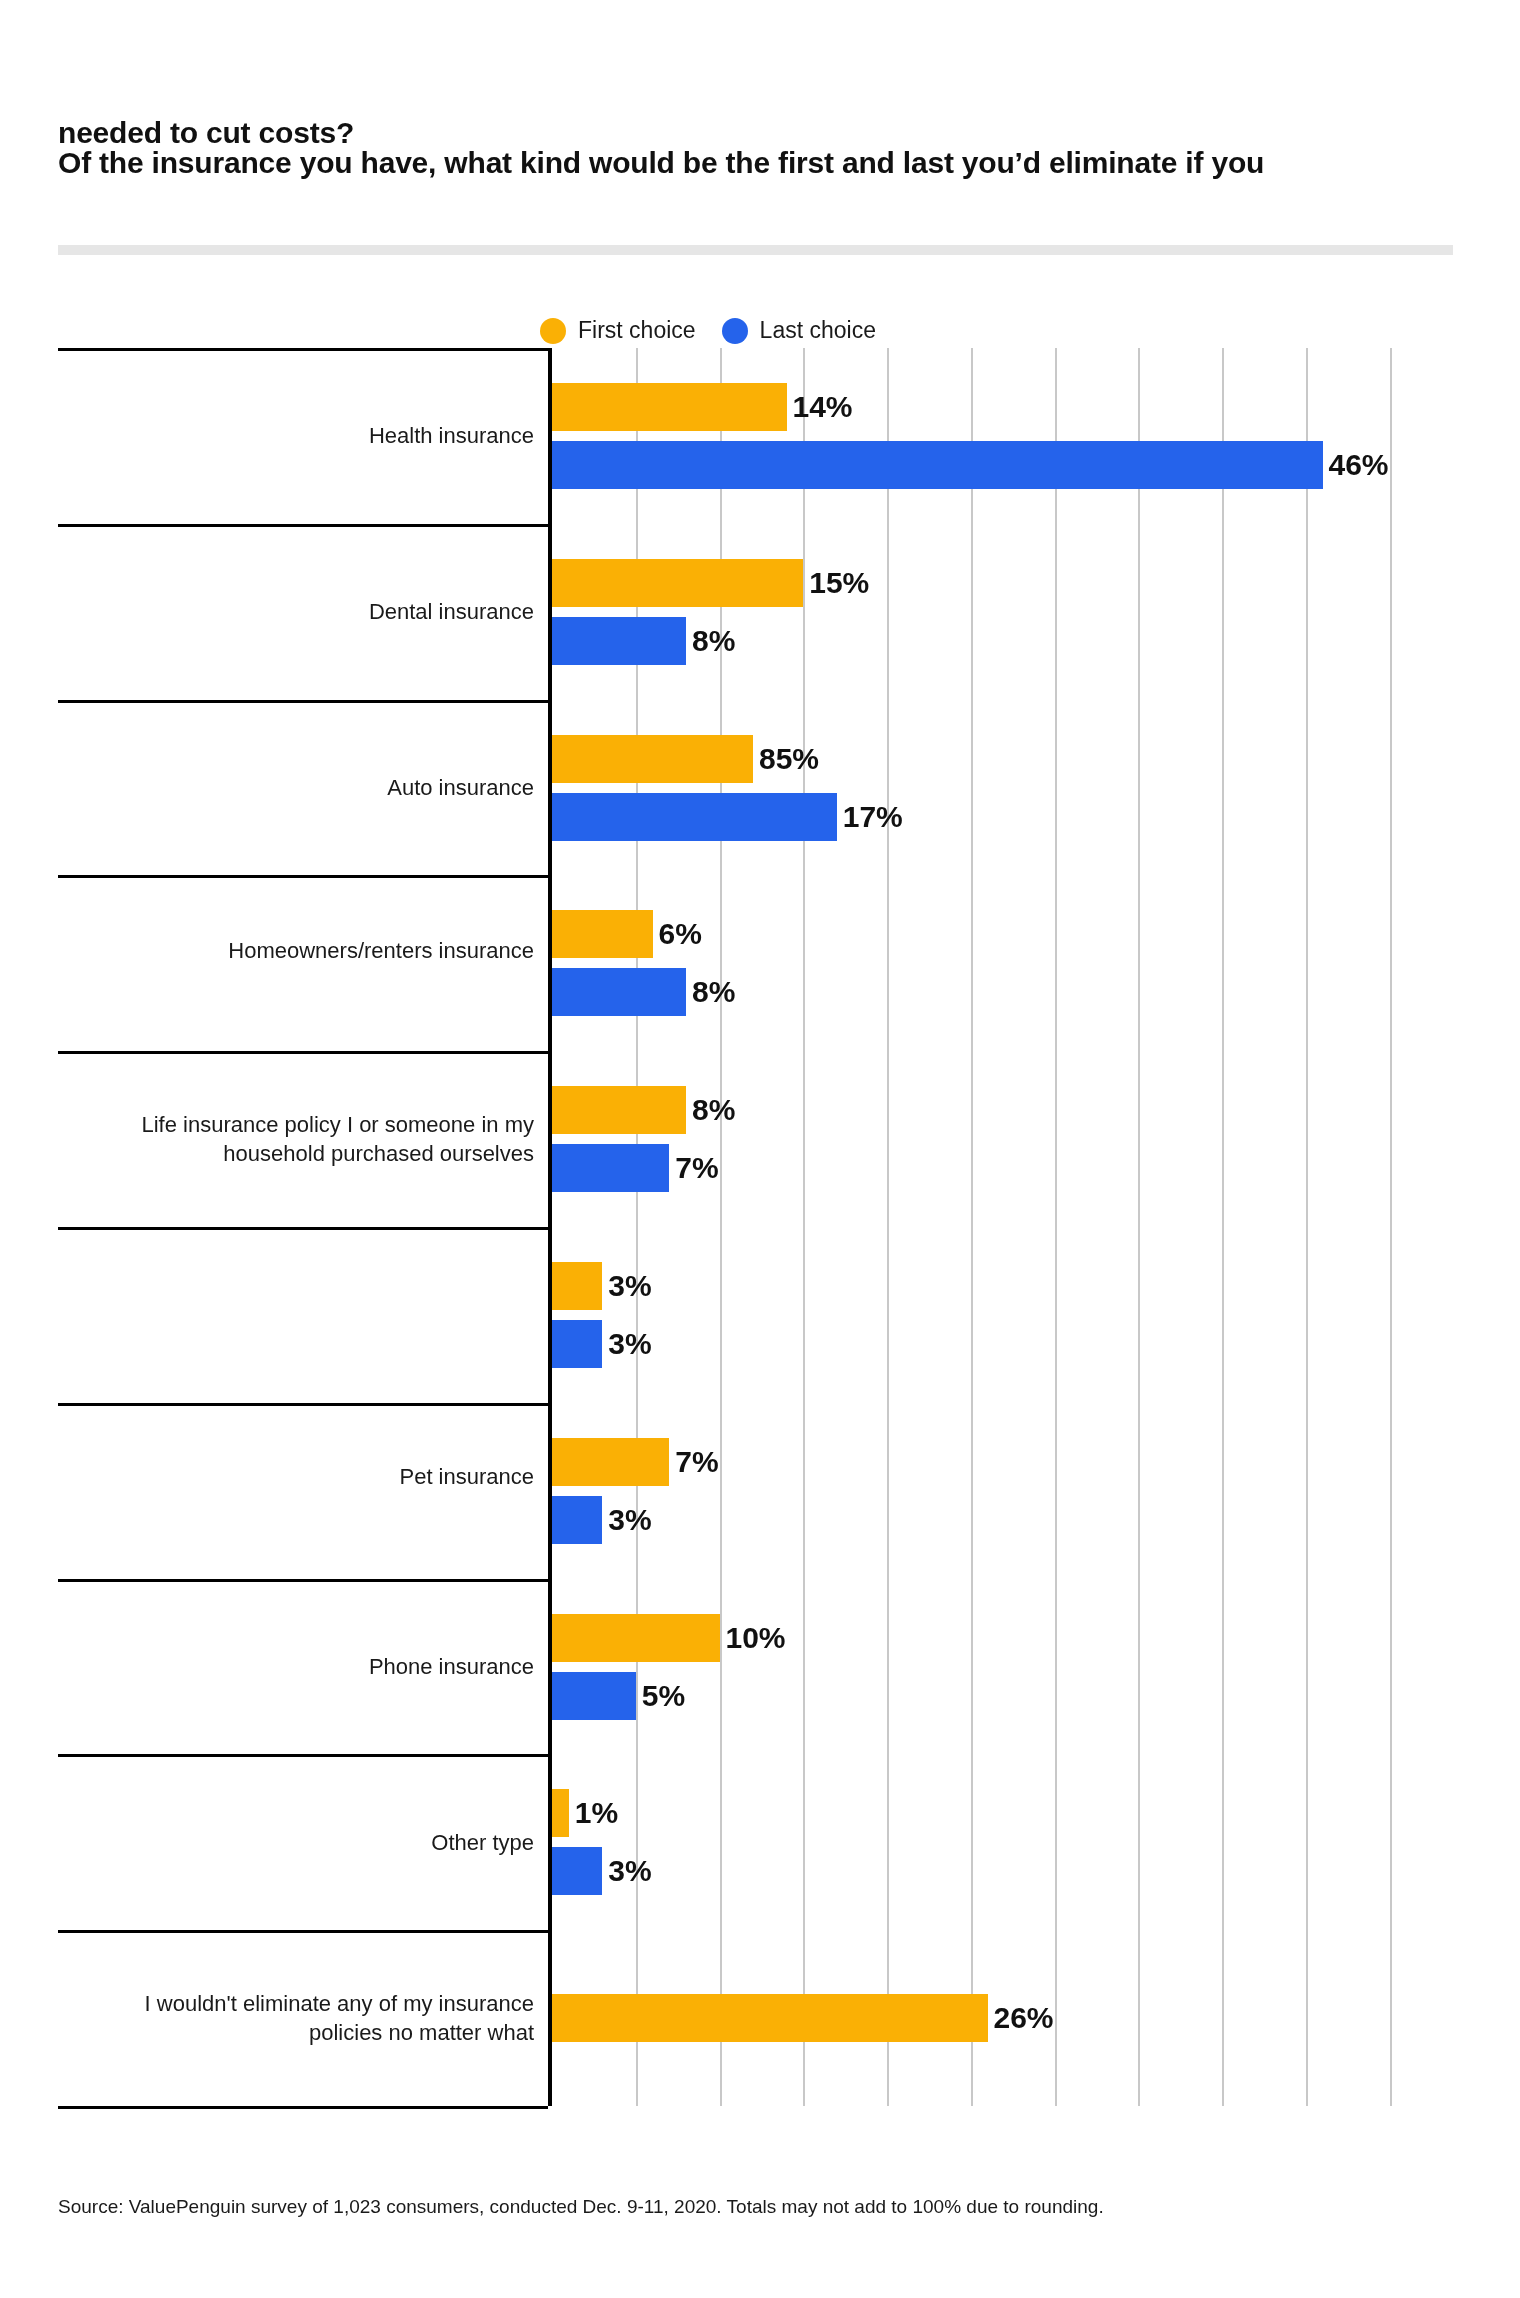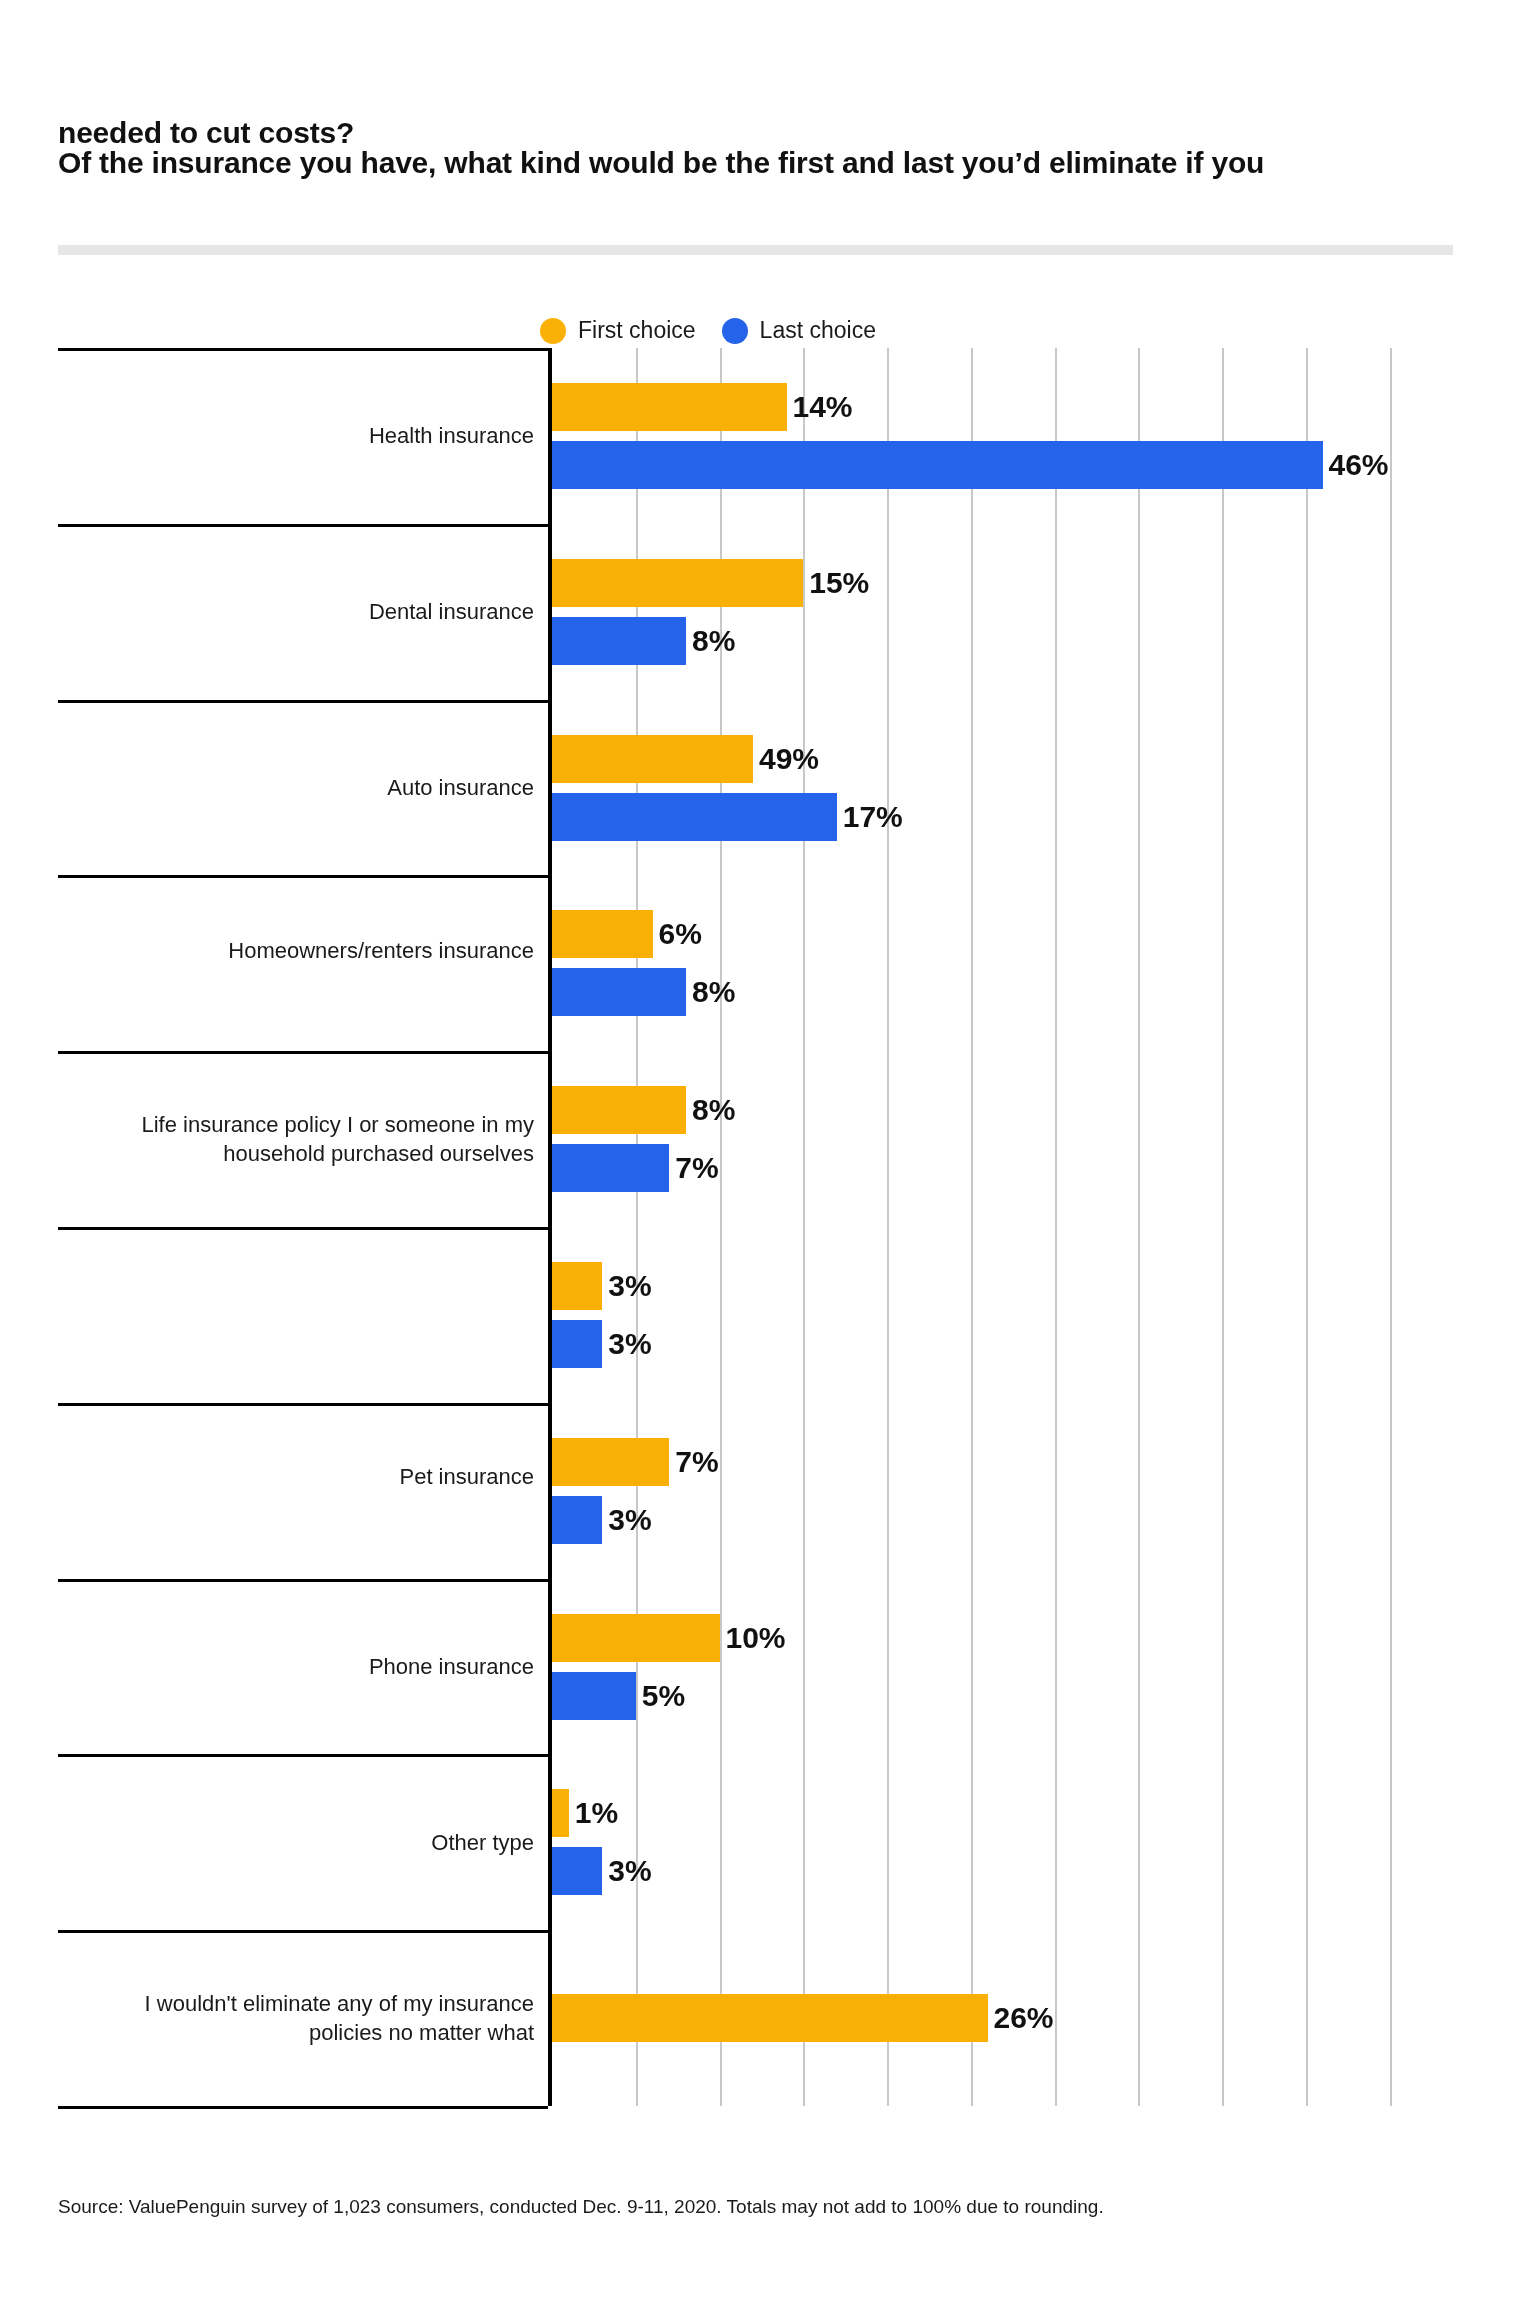--- a/index.html
+++ b/index.html
@@ -253,21 +253,21 @@
           <div class="bar" style="top: 210.7px;">
             <div class="bar-fill" style="width: 251.25px; background: rgb(250, 176, 5);"></div>
             <div class="bar-value" style="left: 251.25px;">15%</div>
           </div>
           <div class="bar" style="top: 268.7px;">
             <div class="bar-fill" style="width: 134px; background: rgb(37, 99, 235);"></div>
             <div class="bar-value" style="left: 134px;">8%</div>
           </div>
           <div class="bar" style="top: 386.5px;">
             <div class="bar-fill" style="width: 201px; background: rgb(250, 176, 5);"></div>
-            <div class="bar-value" style="left: 201px;">49%</div>
+            <div class="bar-value" style="left: 201px;">85%</div>
           </div>
           <div class="bar" style="top: 444.5px;">
             <div class="bar-fill" style="width: 284.75px; background: rgb(37, 99, 235);"></div>
             <div class="bar-value" style="left: 284.75px;">17%</div>
           </div>
           <div class="bar" style="top: 562.3px;">
             <div class="bar-fill" style="width: 100.5px; background: rgb(250, 176, 5);"></div>
             <div class="bar-value" style="left: 100.5px;">6%</div>
           </div>
           <div class="bar" style="top: 620.3px;">

